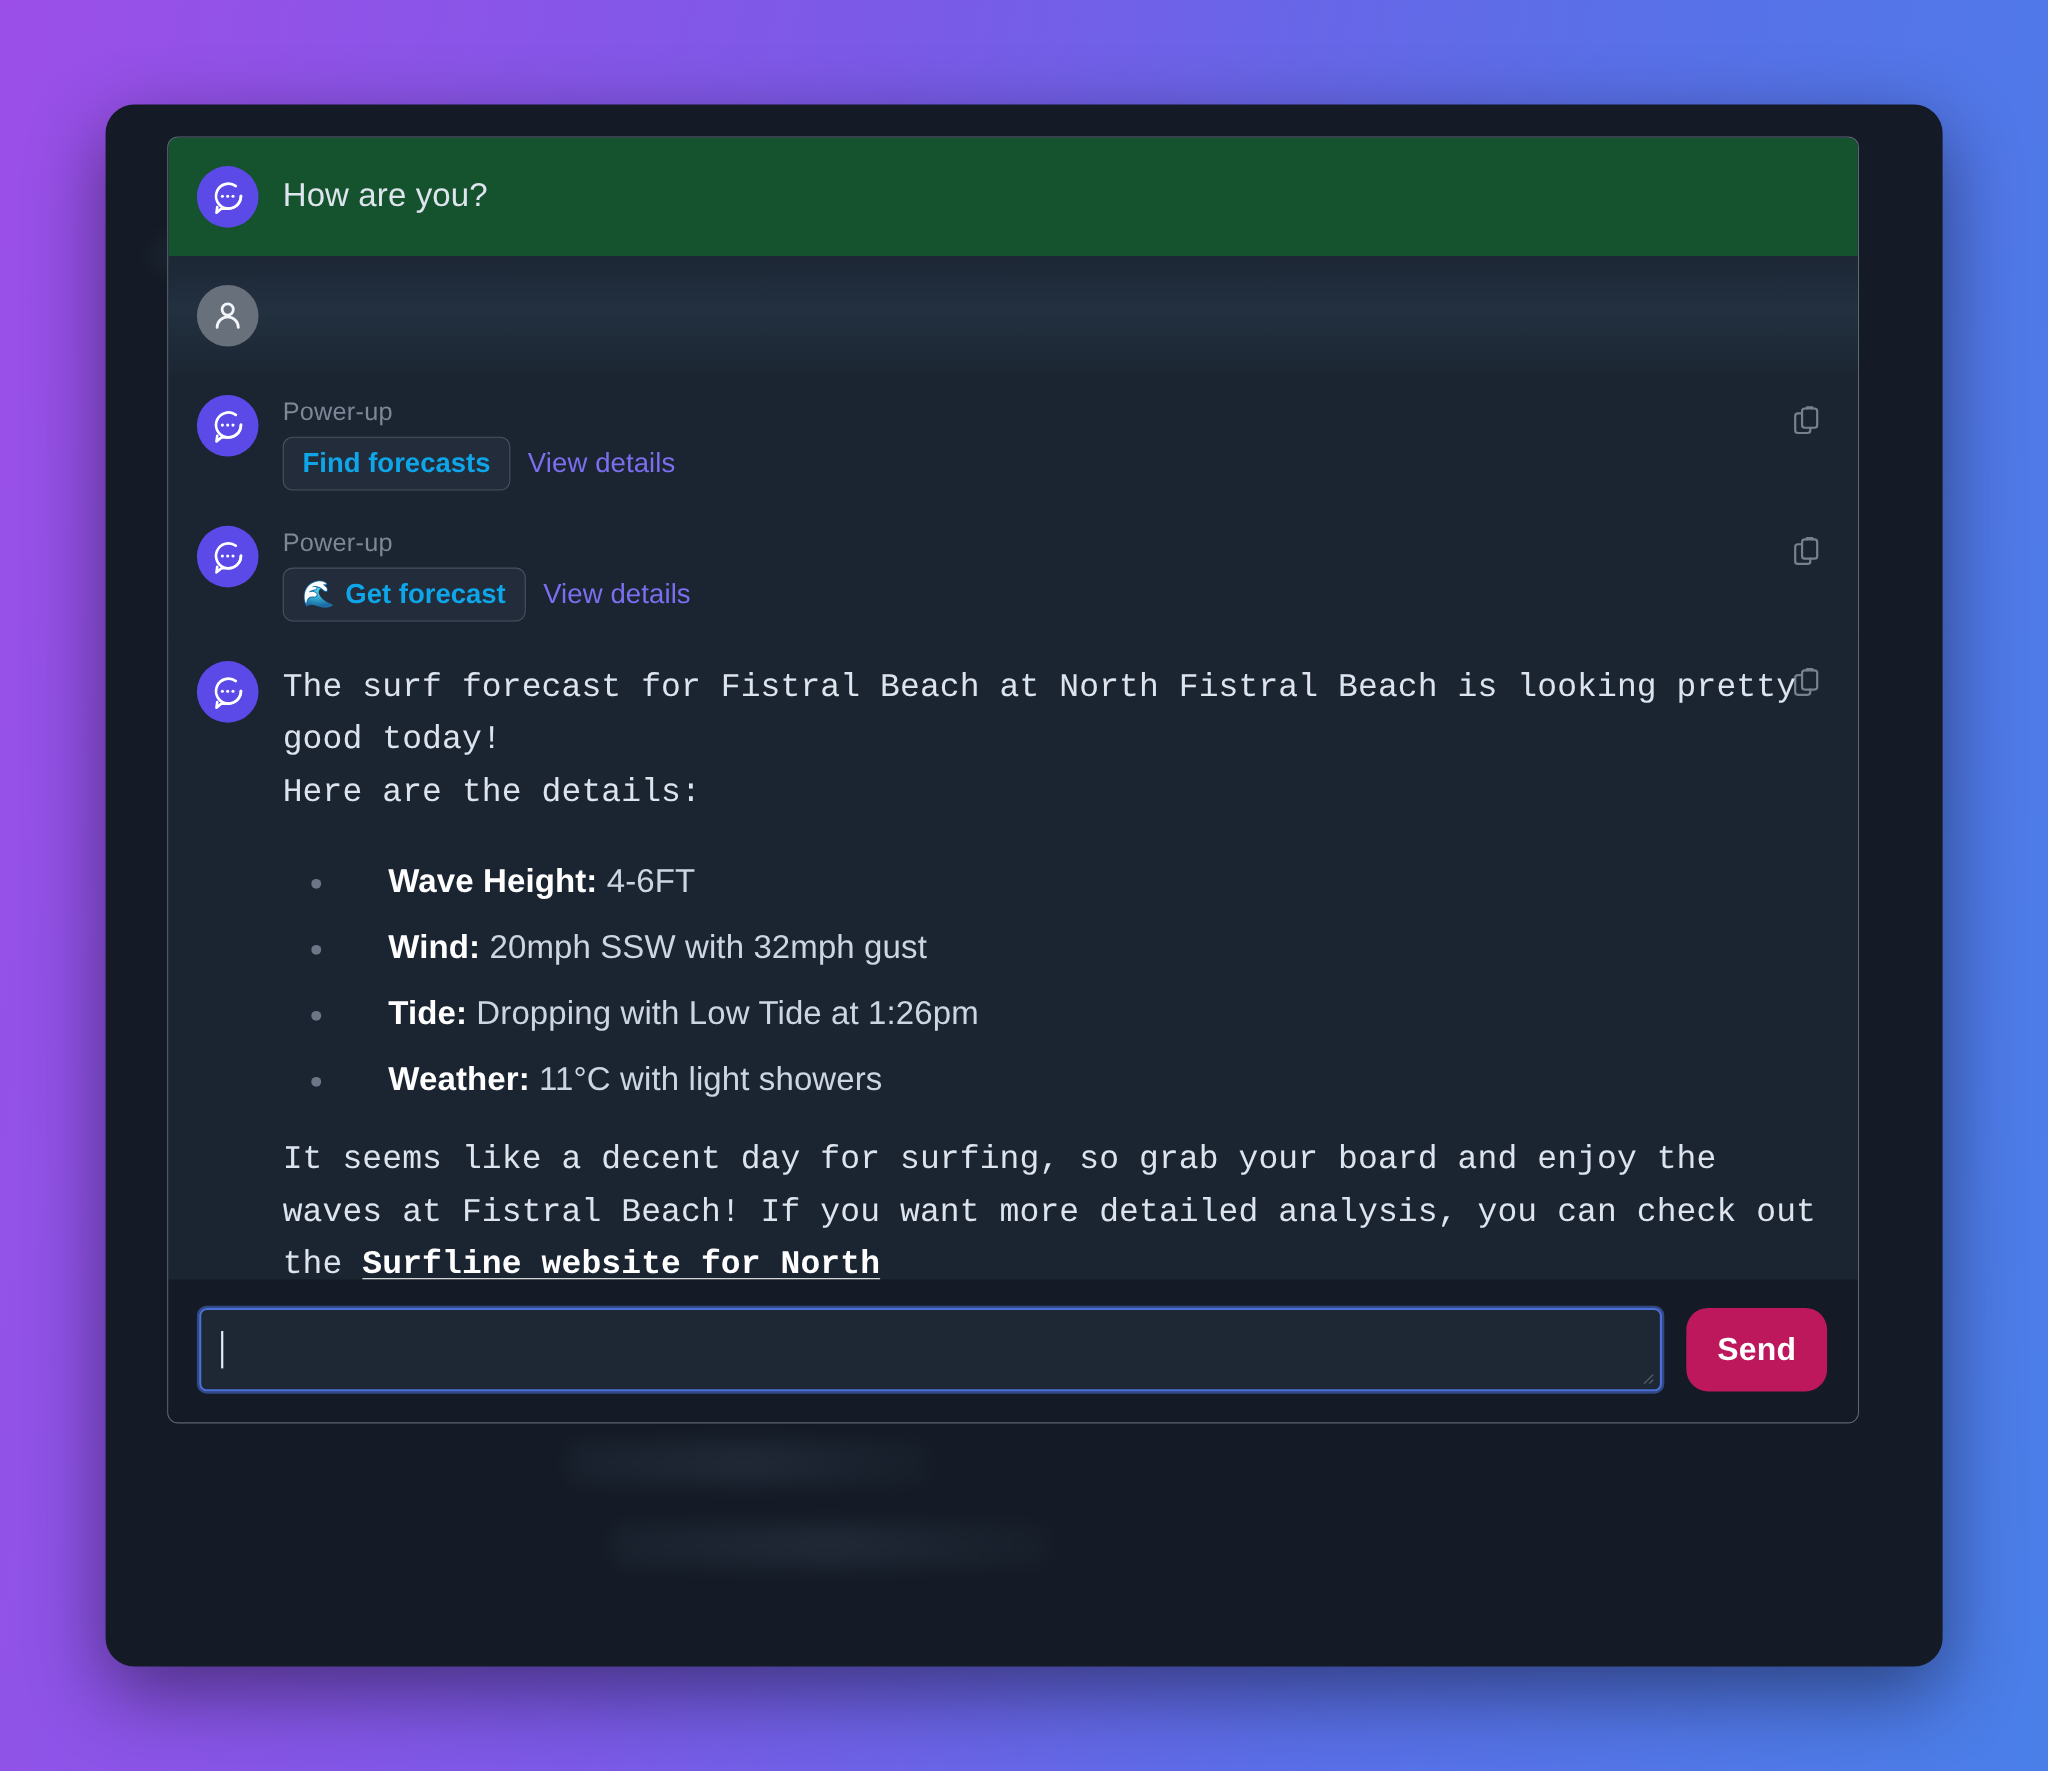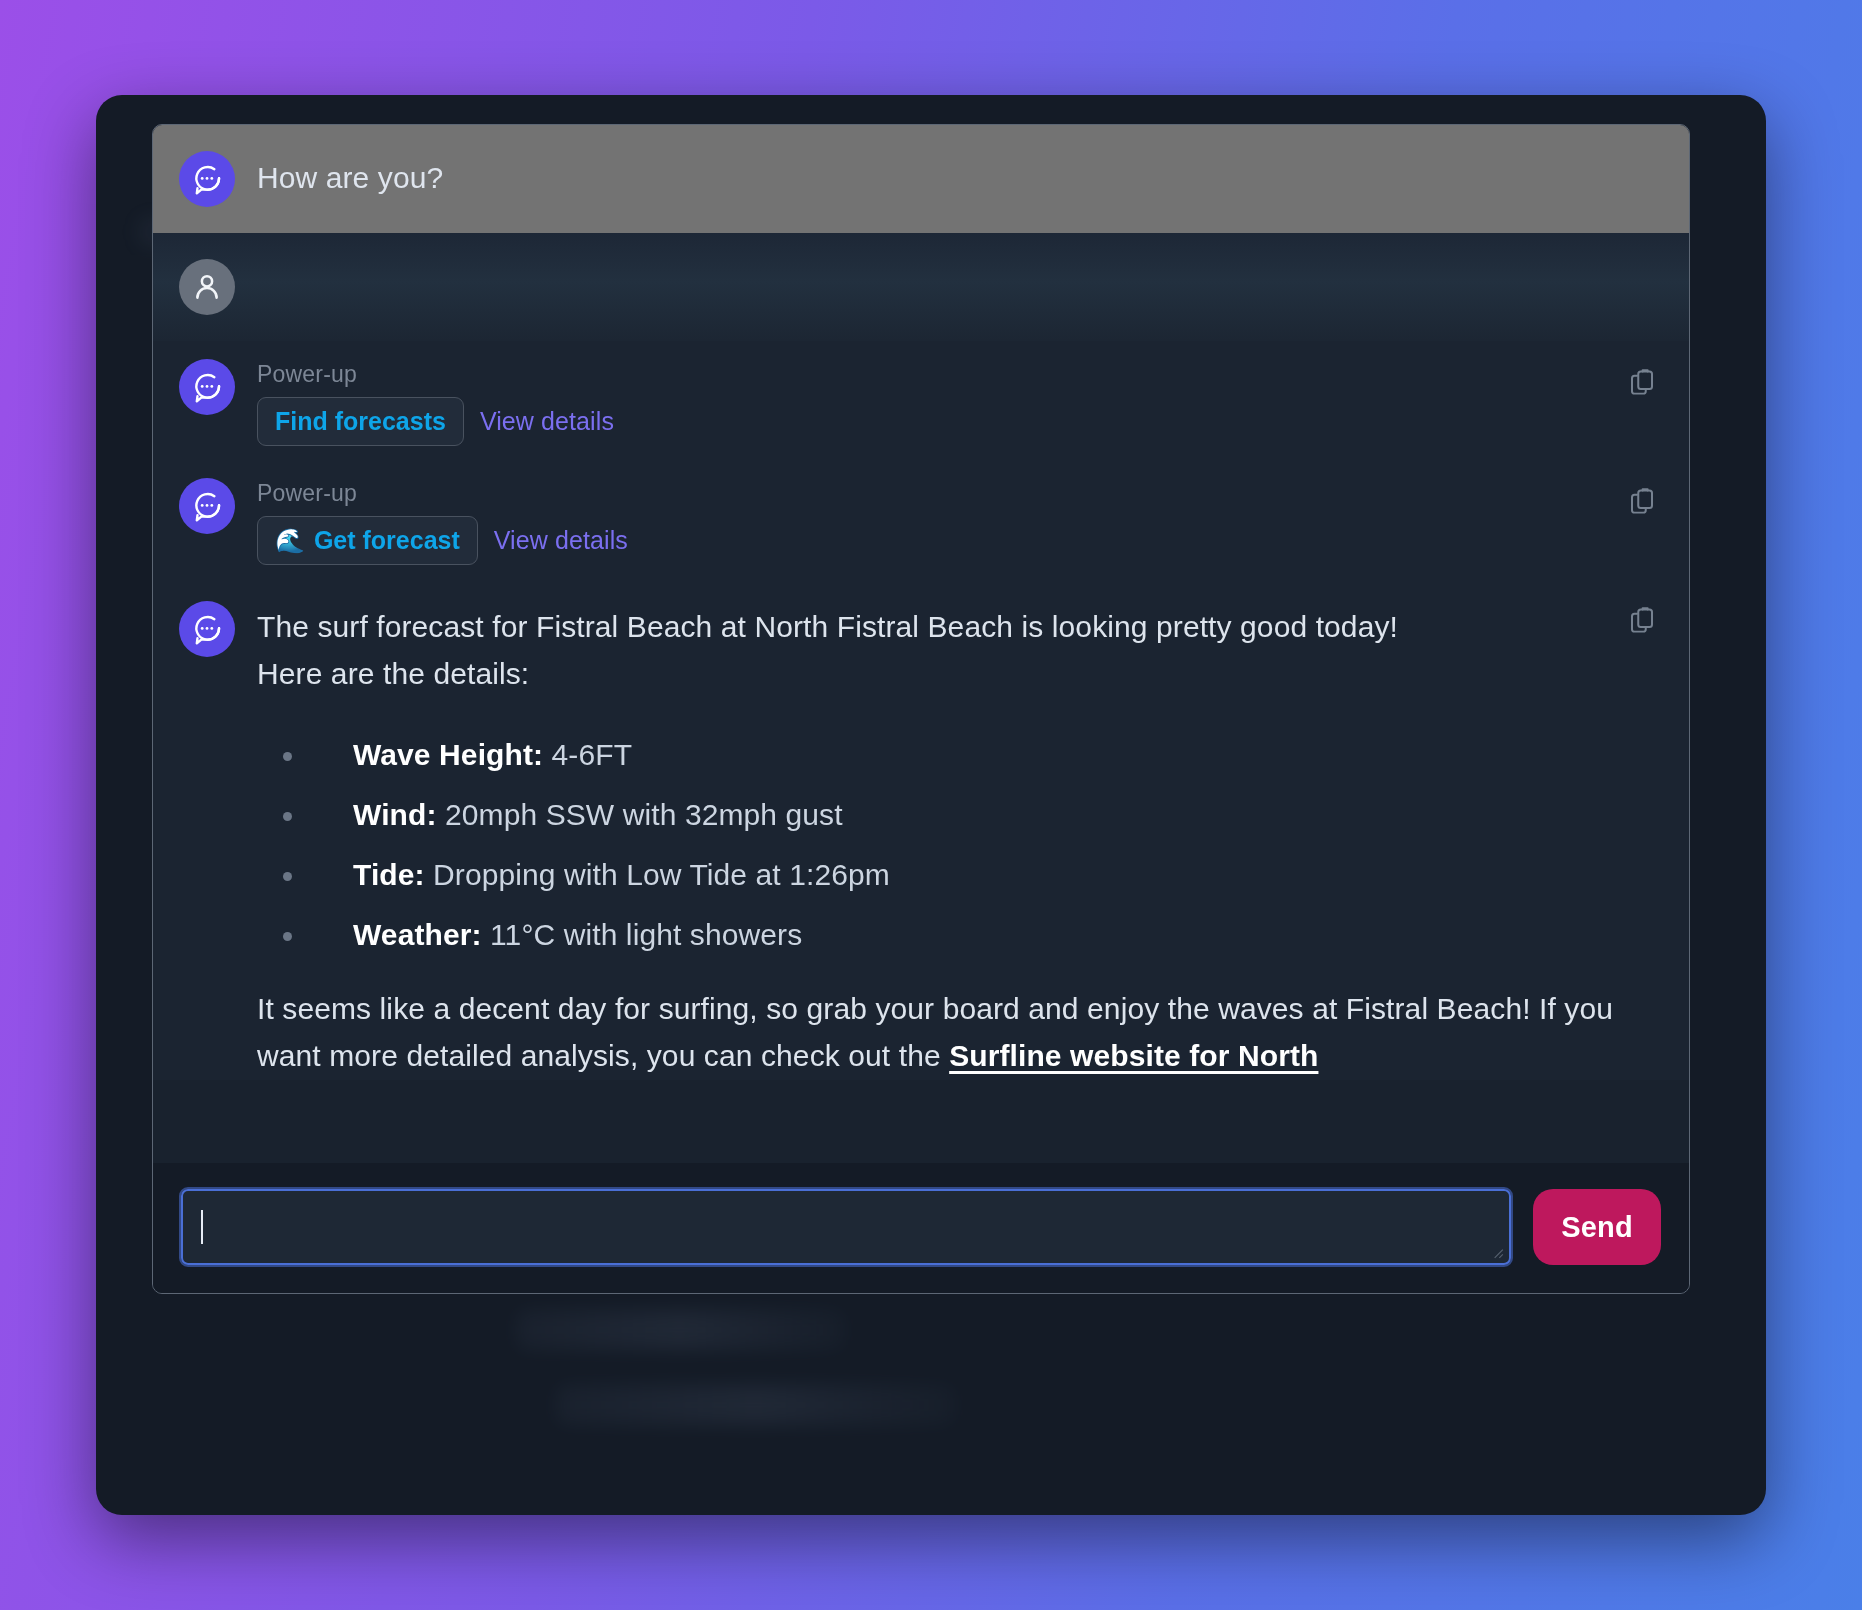--- a/index.html
+++ b/index.html
@@ -74,21 +74,21 @@
     overflow: hidden;
     position: relative;
   }
 
   .msg-row {
     display: flex;
     align-items: flex-start;
     padding: 26px 30px 26px 26px;
     position: relative;
   }
-  .msg-row.assistant { background: #737373; }
+  .msg-row.assistant { background: #14532d; }
   .msg-row.user {
     background: linear-gradient(180deg, #1d2736 0%, #22303f 45%, #1c2633 100%);
   }
   .msg-row.powerup { background: #1b2431; padding-top: 18px; padding-bottom: 14px; justify-content: flex-end; }
   .msg-row.answer  { background: #1b2431; padding-top: 22px; padding-bottom: 0; }
 
   
   .avatar {
     flex: 0 0 auto;
     width: 56px;
@@ -161,20 +161,21 @@
     justify-content: center;
     opacity: .72;
   }
 
   
   .answer-para {
     font-size: 30px;
     line-height: 1.58;
     color: #dde4ed;
     letter-spacing: .1px;
+    font-family: Liberation Mono, monospace;
   }
   .answer-para.closing { margin-top: 34px; }
 
   .detail-list {
     list-style: none;
     margin: 40px 0 0 0;
     padding: 0;
   }
   .detail-list li {
     position: relative;

